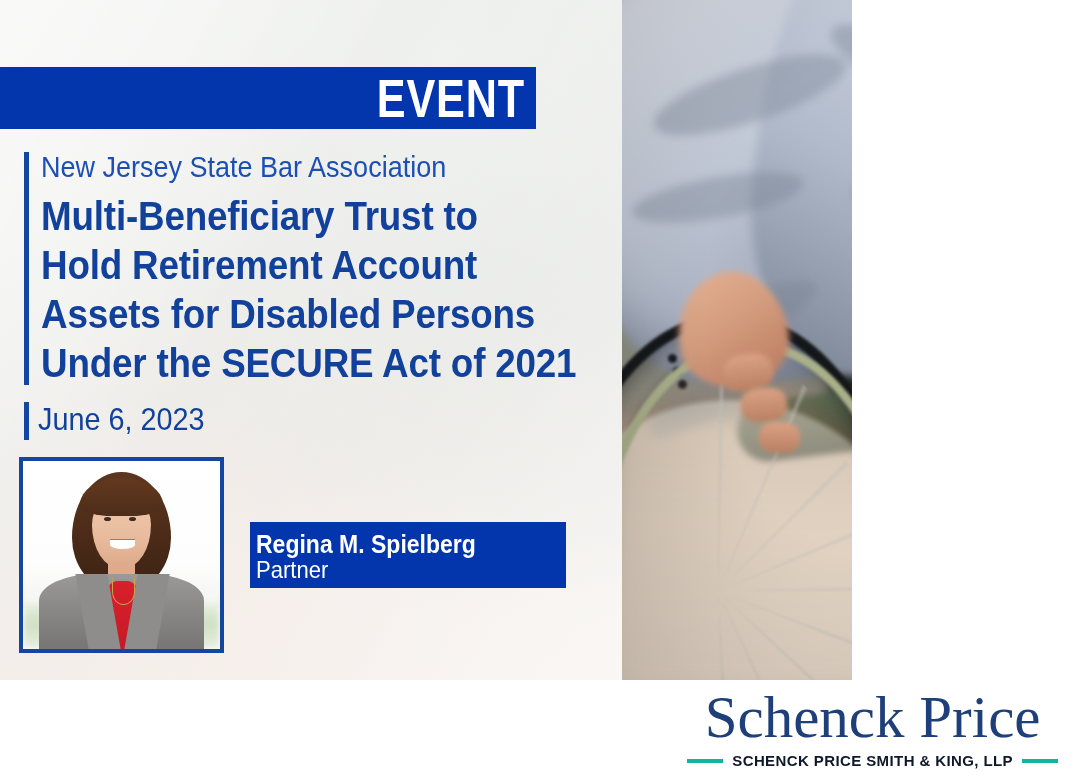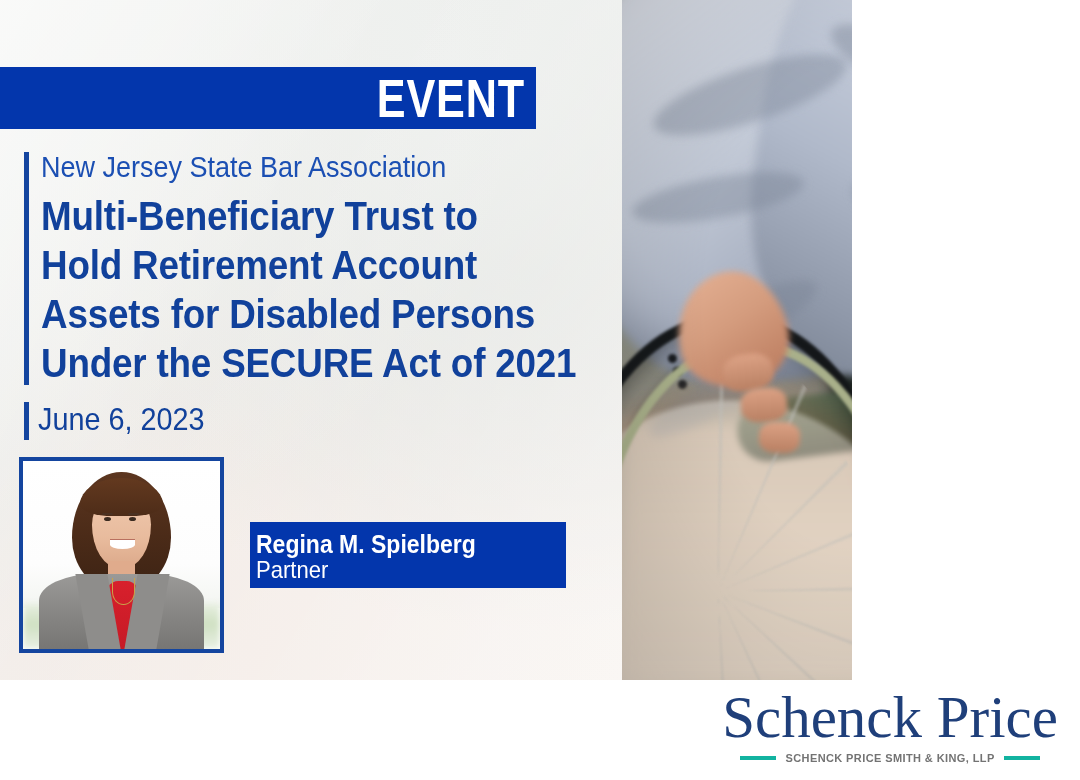--- a/index.html
+++ b/index.html
@@ -338,22 +338,22 @@
   }
   .logo-sub{
     display:flex;align-items:center;justify-content:center;gap:9px;
     margin-top:5px;
   }
   .logo-dash{
     display:block;width:36px;height:4px;background:#12B3A0;
   }
   .logo-sub-text{
     font-family:"Liberation Sans",sans-serif;
-    font-weight:700;font-size:11px;letter-spacing:0.4px;
-    color:#737373;white-space:nowrap;
+    font-weight:700;font-size:15px;letter-spacing:0.4px;
+    color:#0f172a;white-space:nowrap;
   }
 </style>
 </head>
 <body>
 
 <div id="poster">
 
   <div class="content-band">
 
     <div class="left-bg"></div>

